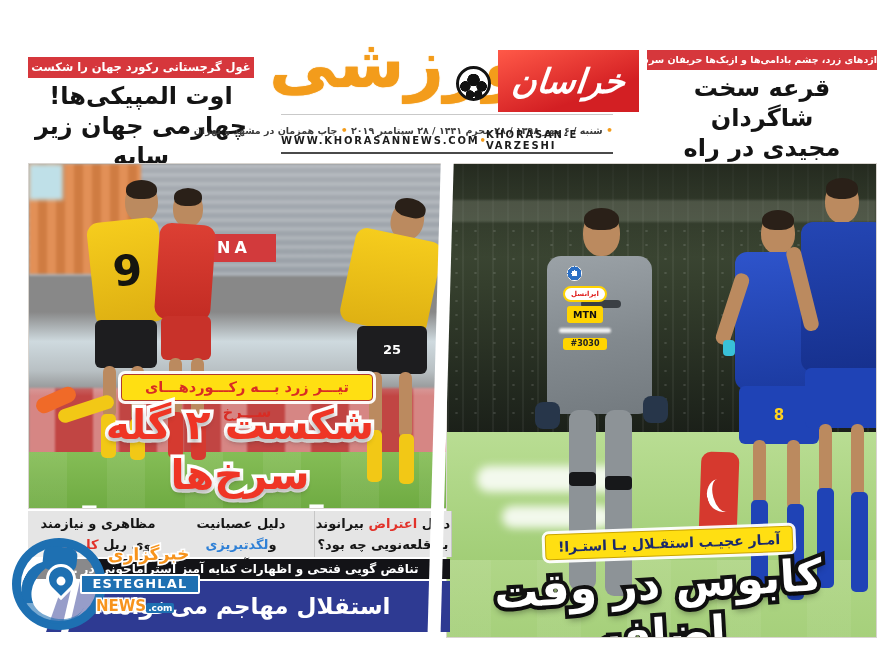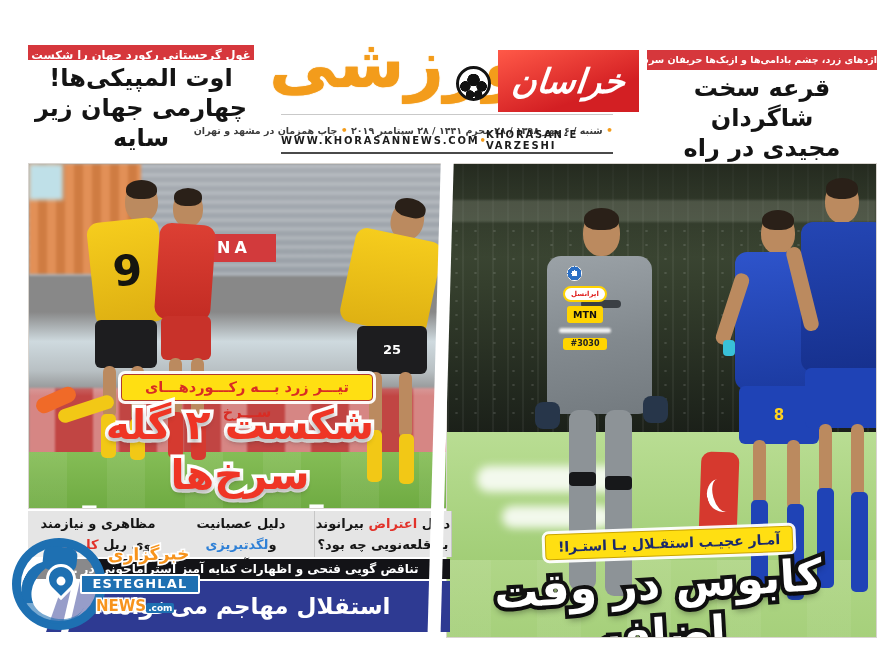--- a/index.html
+++ b/index.html
@@ -5,21 +5,21 @@
   * { margin:0; padding:0; box-sizing:border-box; }
   html,body { width:881px; height:649px; }
   body { background:#fff; font-family:"DejaVu Sans", sans-serif; position:relative; overflow:hidden; }
   .abs { position:absolute; }
   .rtl { direction:rtl; }
   .ltr { direction:ltr; }
 
   
   .kicker { background:#d6373c; color:#fff; font-weight:bold; text-align:center; overflow:hidden; white-space:nowrap; }
   .top-story-left { left:28px; top:45px; width:226px; }
-  .top-story-left .kicker { height:15px; line-height:21px; font-size:11.5px; }
+  .top-story-left .kicker { height:21px; line-height:21px; font-size:11.5px;margin-top:12px; }
   .top-story-right { left:647px; top:50px; width:230px; }
   .top-story-right .kicker { height:20px; line-height:20px; font-size:9.5px; }
   .headline { font-weight:bold; color:#141414; text-align:center; font-size:24px; line-height:30px; margin-top:3px; letter-spacing:-0.5px; }
 
   .logo-wrap { left:255px; top:26px; width:384px; height:90px; }
   .logo-main { left:14px; top:-12px; font-size:68px; font-weight:bold; color:#f39c1b; letter-spacing:-2px; line-height:100px; text-shadow:0 0 1px #f39c1b; }
   .logo-ball { left:201px; top:40px; width:35px; height:35px; border-radius:50%; background:
       radial-gradient(circle at 50% 38%, #111 0 6px, transparent 6.5px),
       radial-gradient(circle at 22% 60%, #111 0 5px, transparent 5.5px),
       radial-gradient(circle at 78% 60%, #111 0 5px, transparent 5.5px),

